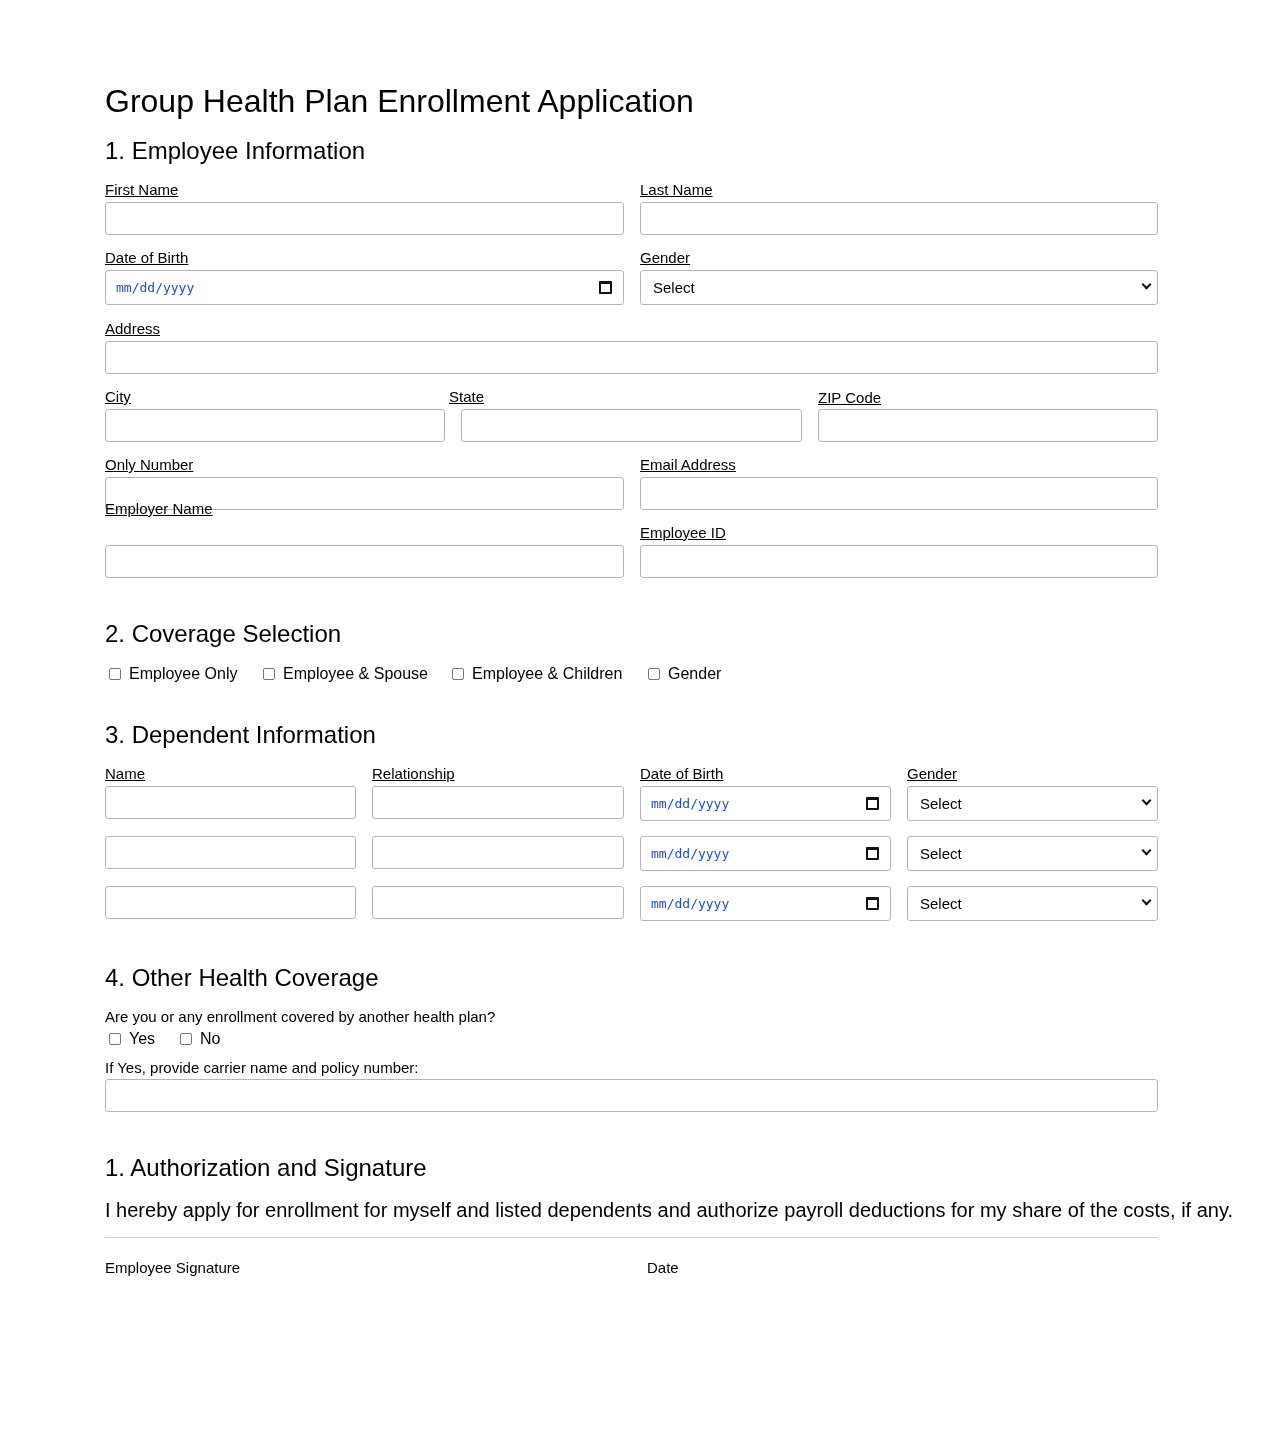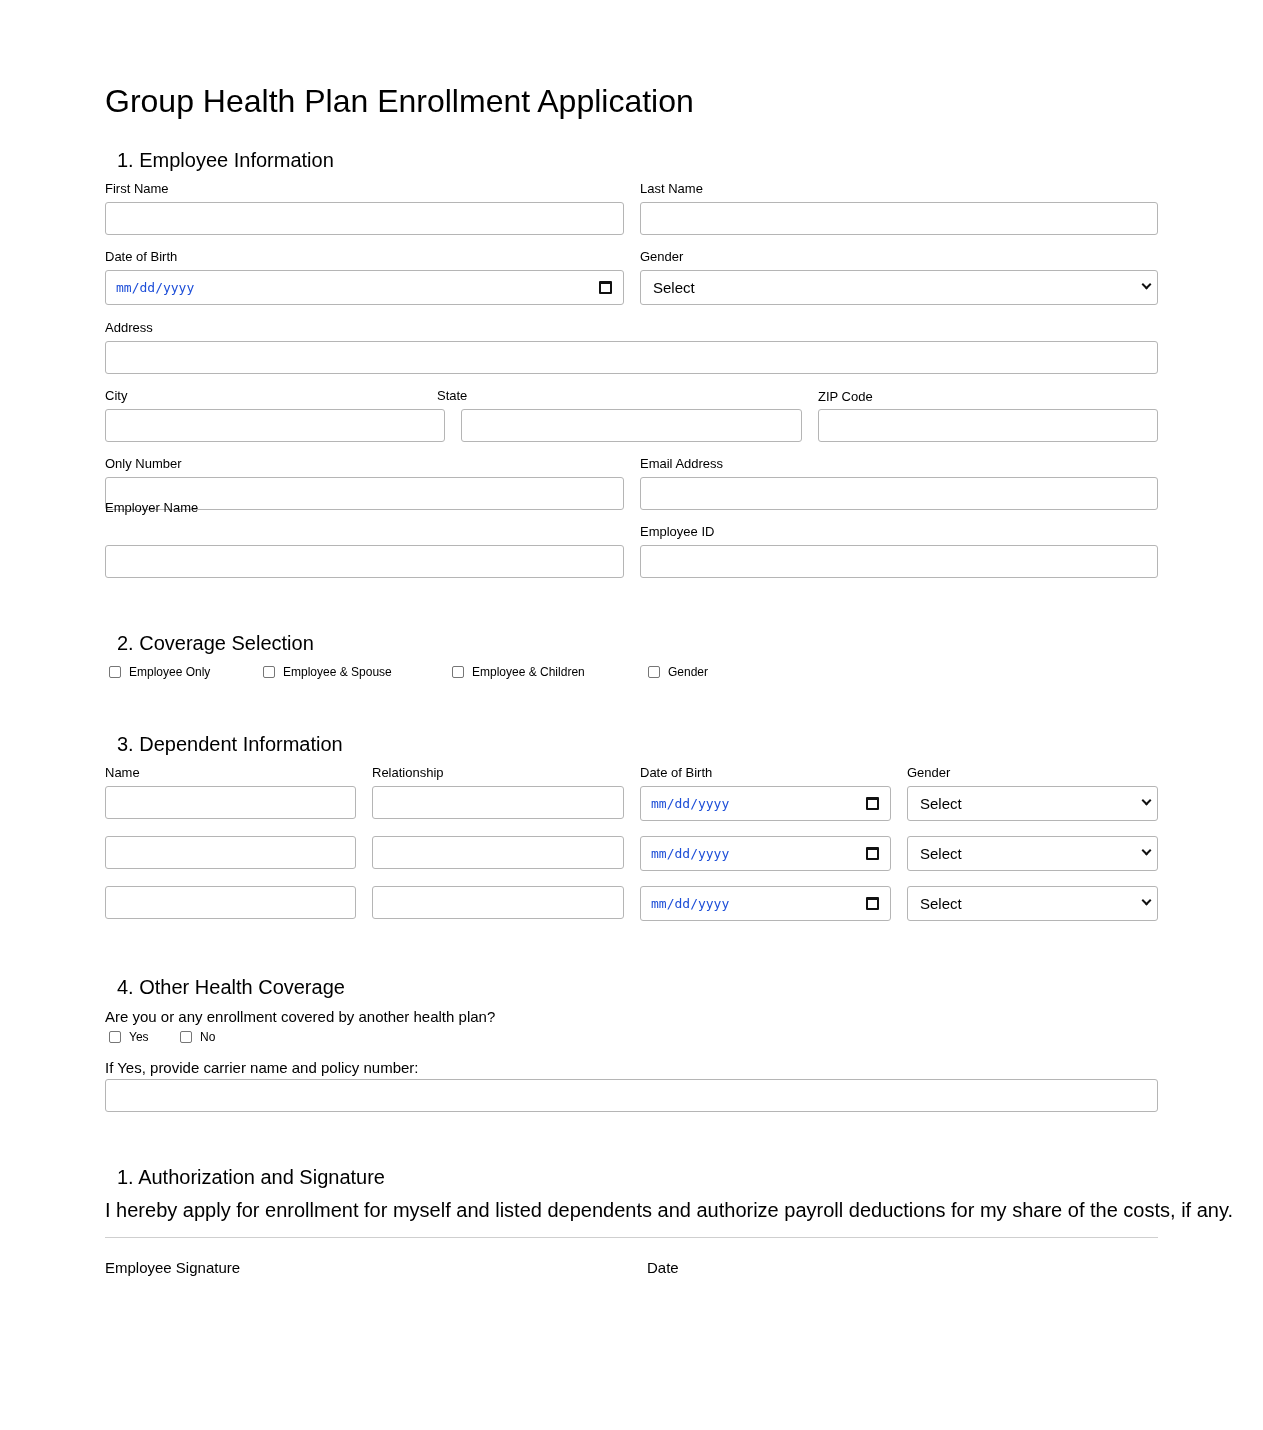--- a/index.html
+++ b/index.html
@@ -1,28 +1,28 @@
 <!DOCTYPE html>
 <html><head>
 <meta charset="utf-8">
 <style>
   * { box-sizing: border-box; }
   html, body { margin: 0; padding: 0; background: #ffffff; }
   body { width: 1263px; height: 1430px; font-family: "Liberation Sans", sans-serif; color: #000; }
   .page { position: relative; padding: 0 105px; }
   h1 { font-weight: normal; font-size: 32px; margin: 0; position: absolute; top: 83px; left: 105px; }
-  h2 { font-weight: normal; font-size: 20px; margin: 12px; position: absolute; left: 105px; }
-  .lbl { position: absolute; font-size: 13px; }
+  h2 { font-weight: normal; font-size: 24px; margin: 0; position: absolute; left: 105px; }
+  .lbl { position: absolute; font-size: 15px; text-decoration: underline; }
   .field { position: absolute; border: 1px solid #b5b5b5; border-radius: 3px; background: #fff; height: 33px; }
   .date, .sel { height: 35px; }
   .date .ph { position: absolute; left: 10px; top: 9px; font-family: "DejaVu Sans Mono", monospace; font-size: 13px; color: #1d4ed8; }
   .cal { position: absolute; right: 11px; top: 10px; width: 13px; height: 13px; border: 2px solid #111; border-top-width: 3px; border-radius: 1px; }
   .sel .val { position: absolute; left: 12px; top: 8px; font-size: 15px; }
   .chev { position: absolute; right: 7px; top: 10px; width: 7px; height: 7px; border-right: 2px solid #111; border-bottom: 2px solid #111; transform: rotate(45deg); }
-  .cb { position: absolute; display: flex; align-items: center; font-size: 12px; }
+  .cb { position: absolute; display: flex; align-items: center; font-size: 16px; }
   .box { width: 12px; height: 12px; border: 1px solid #767676; border-radius: 2px; margin-right: 8px; background: #fff; }
   .txt { position: absolute; font-size: 15px; }
   .hr { position: absolute; left: 105px; width: 1053px; top: 1237px; border-top: 1px solid #cfcfcf; }
 </style>
 </head>
 <body>
 
 <div class="page">
   <h1>Group Health Plan Enrollment Application</h1>
 
@@ -42,21 +42,21 @@
   <div class="field sel" style="left:640px;top:270px;width:518px">
     <span class="val">Select</span>
     <span class="chev"></span>
   </div>
 
   <div class="lbl" style="left:105px;top:320px">Address</div>
   <div class="field" style="left:105px;top:341px;width:1053px"></div>
 
   <div class="lbl" style="left:105px;top:388px">City</div>
   <div class="field" style="left:105px;top:409px;width:340px"></div>
-  <div class="lbl" style="left:437px;top:388px">State</div>
+  <div class="lbl" style="left:449px;top:388px">State</div>
   <div class="field" style="left:461px;top:409px;width:341px"></div>
   <div class="lbl" style="left:818px;top:389px">ZIP Code</div>
   <div class="field" style="left:818px;top:409px;width:340px"></div>
 
   <div class="lbl" style="left:105px;top:456px">Only Number</div>
   <div class="field" style="left:105px;top:477px;width:519px"></div>
   <div class="lbl" style="left:640px;top:456px">Email Address</div>
   <div class="field" style="left:640px;top:477px;width:518px"></div>
 
   <div class="lbl" style="left:105px;top:500px">Employer Name</div>

